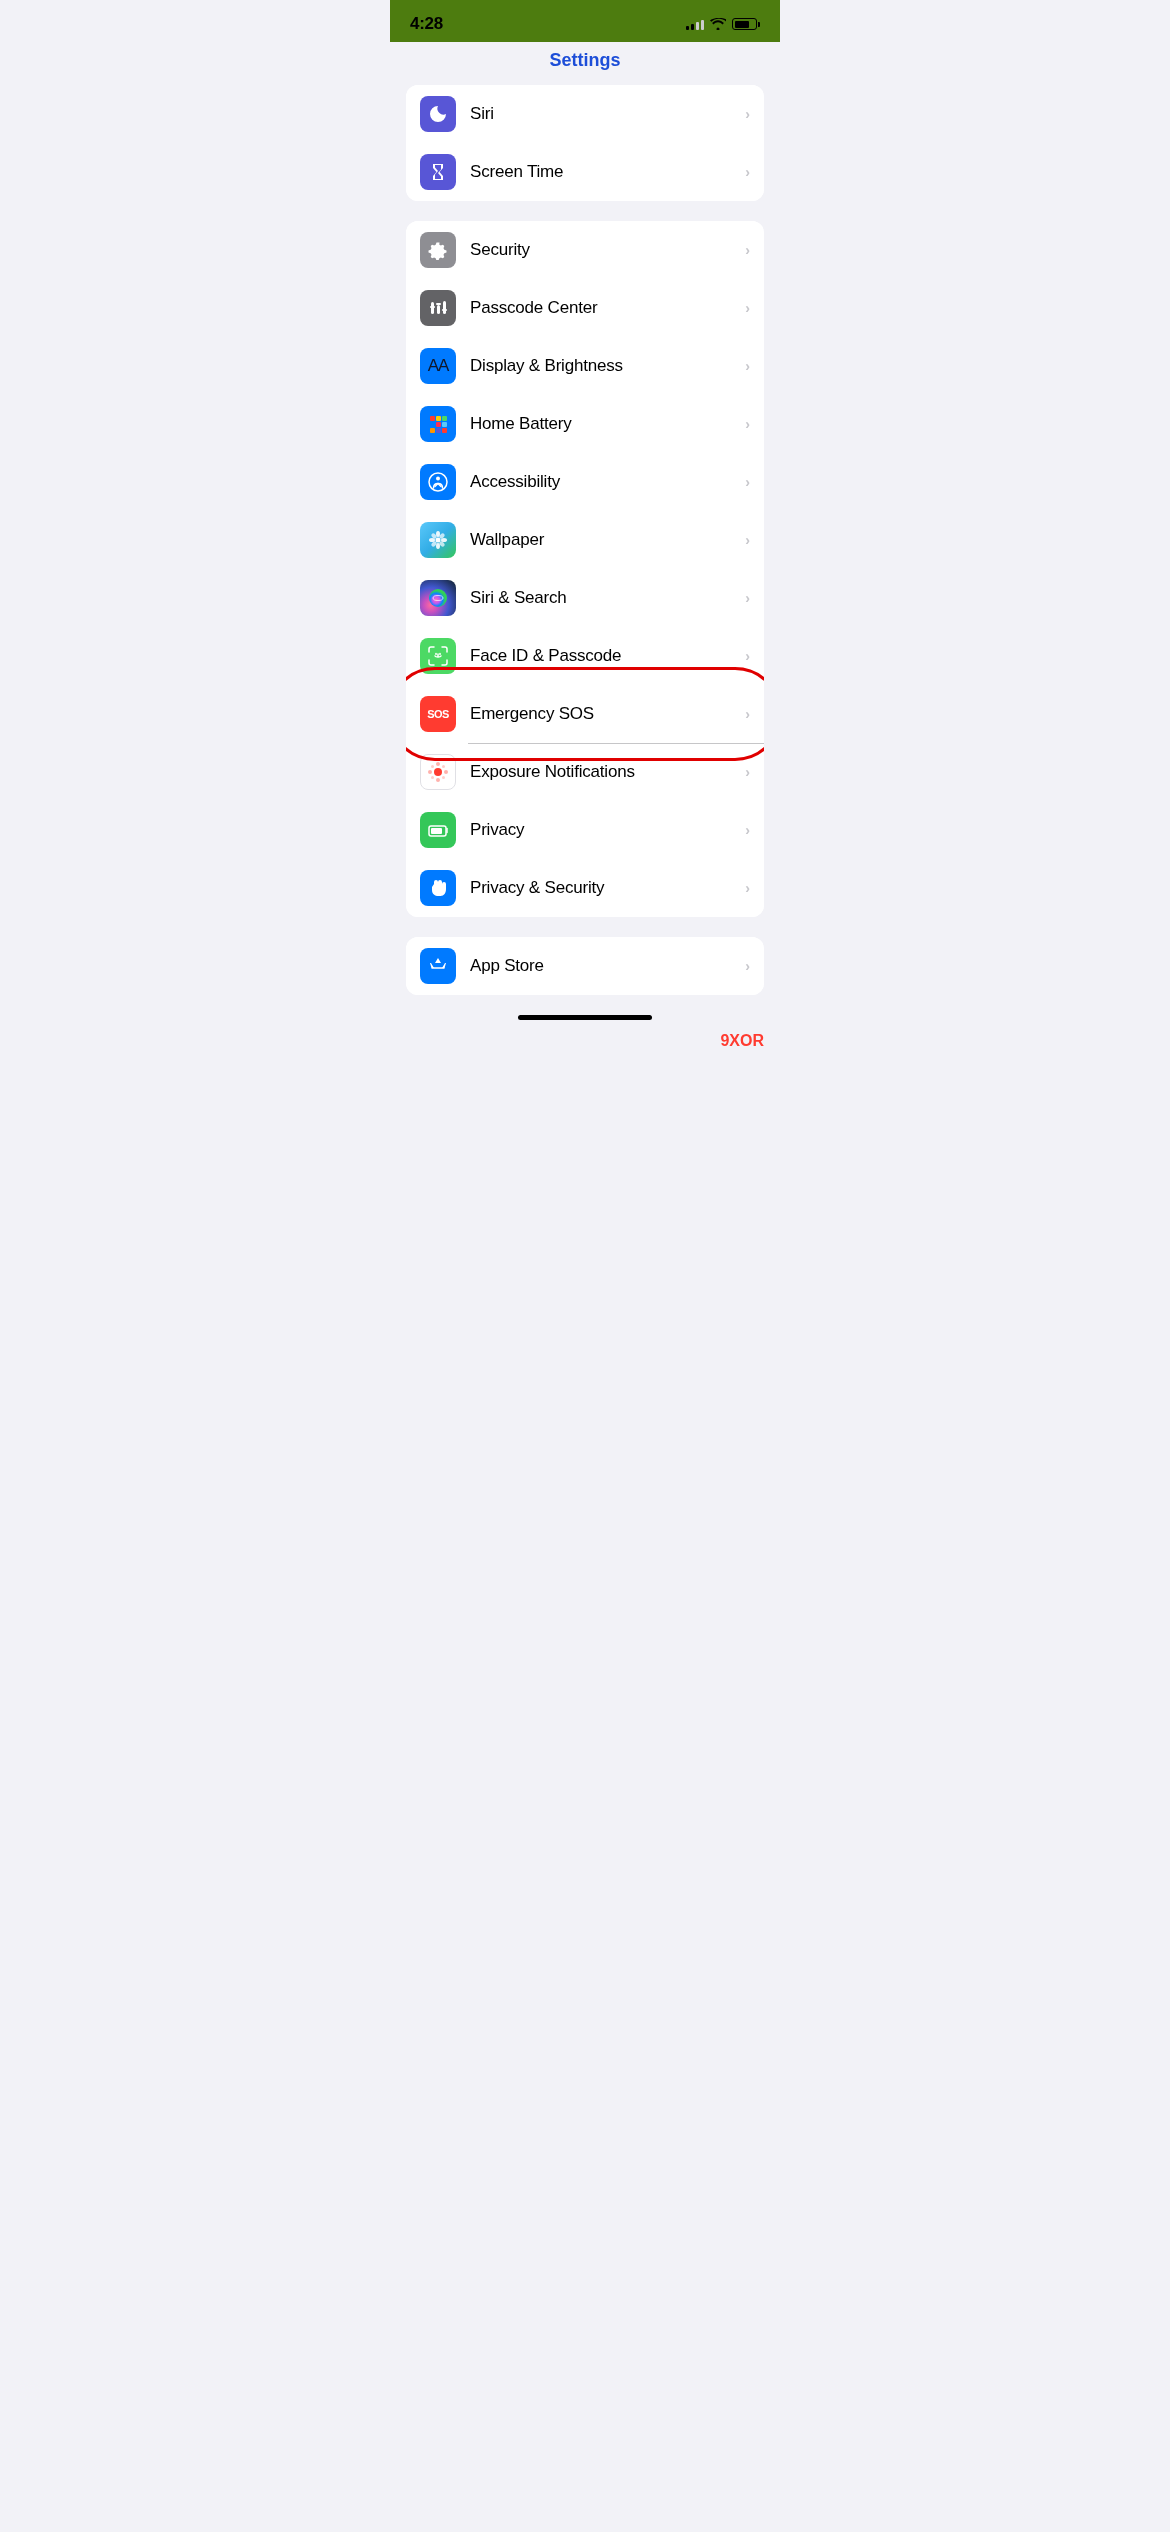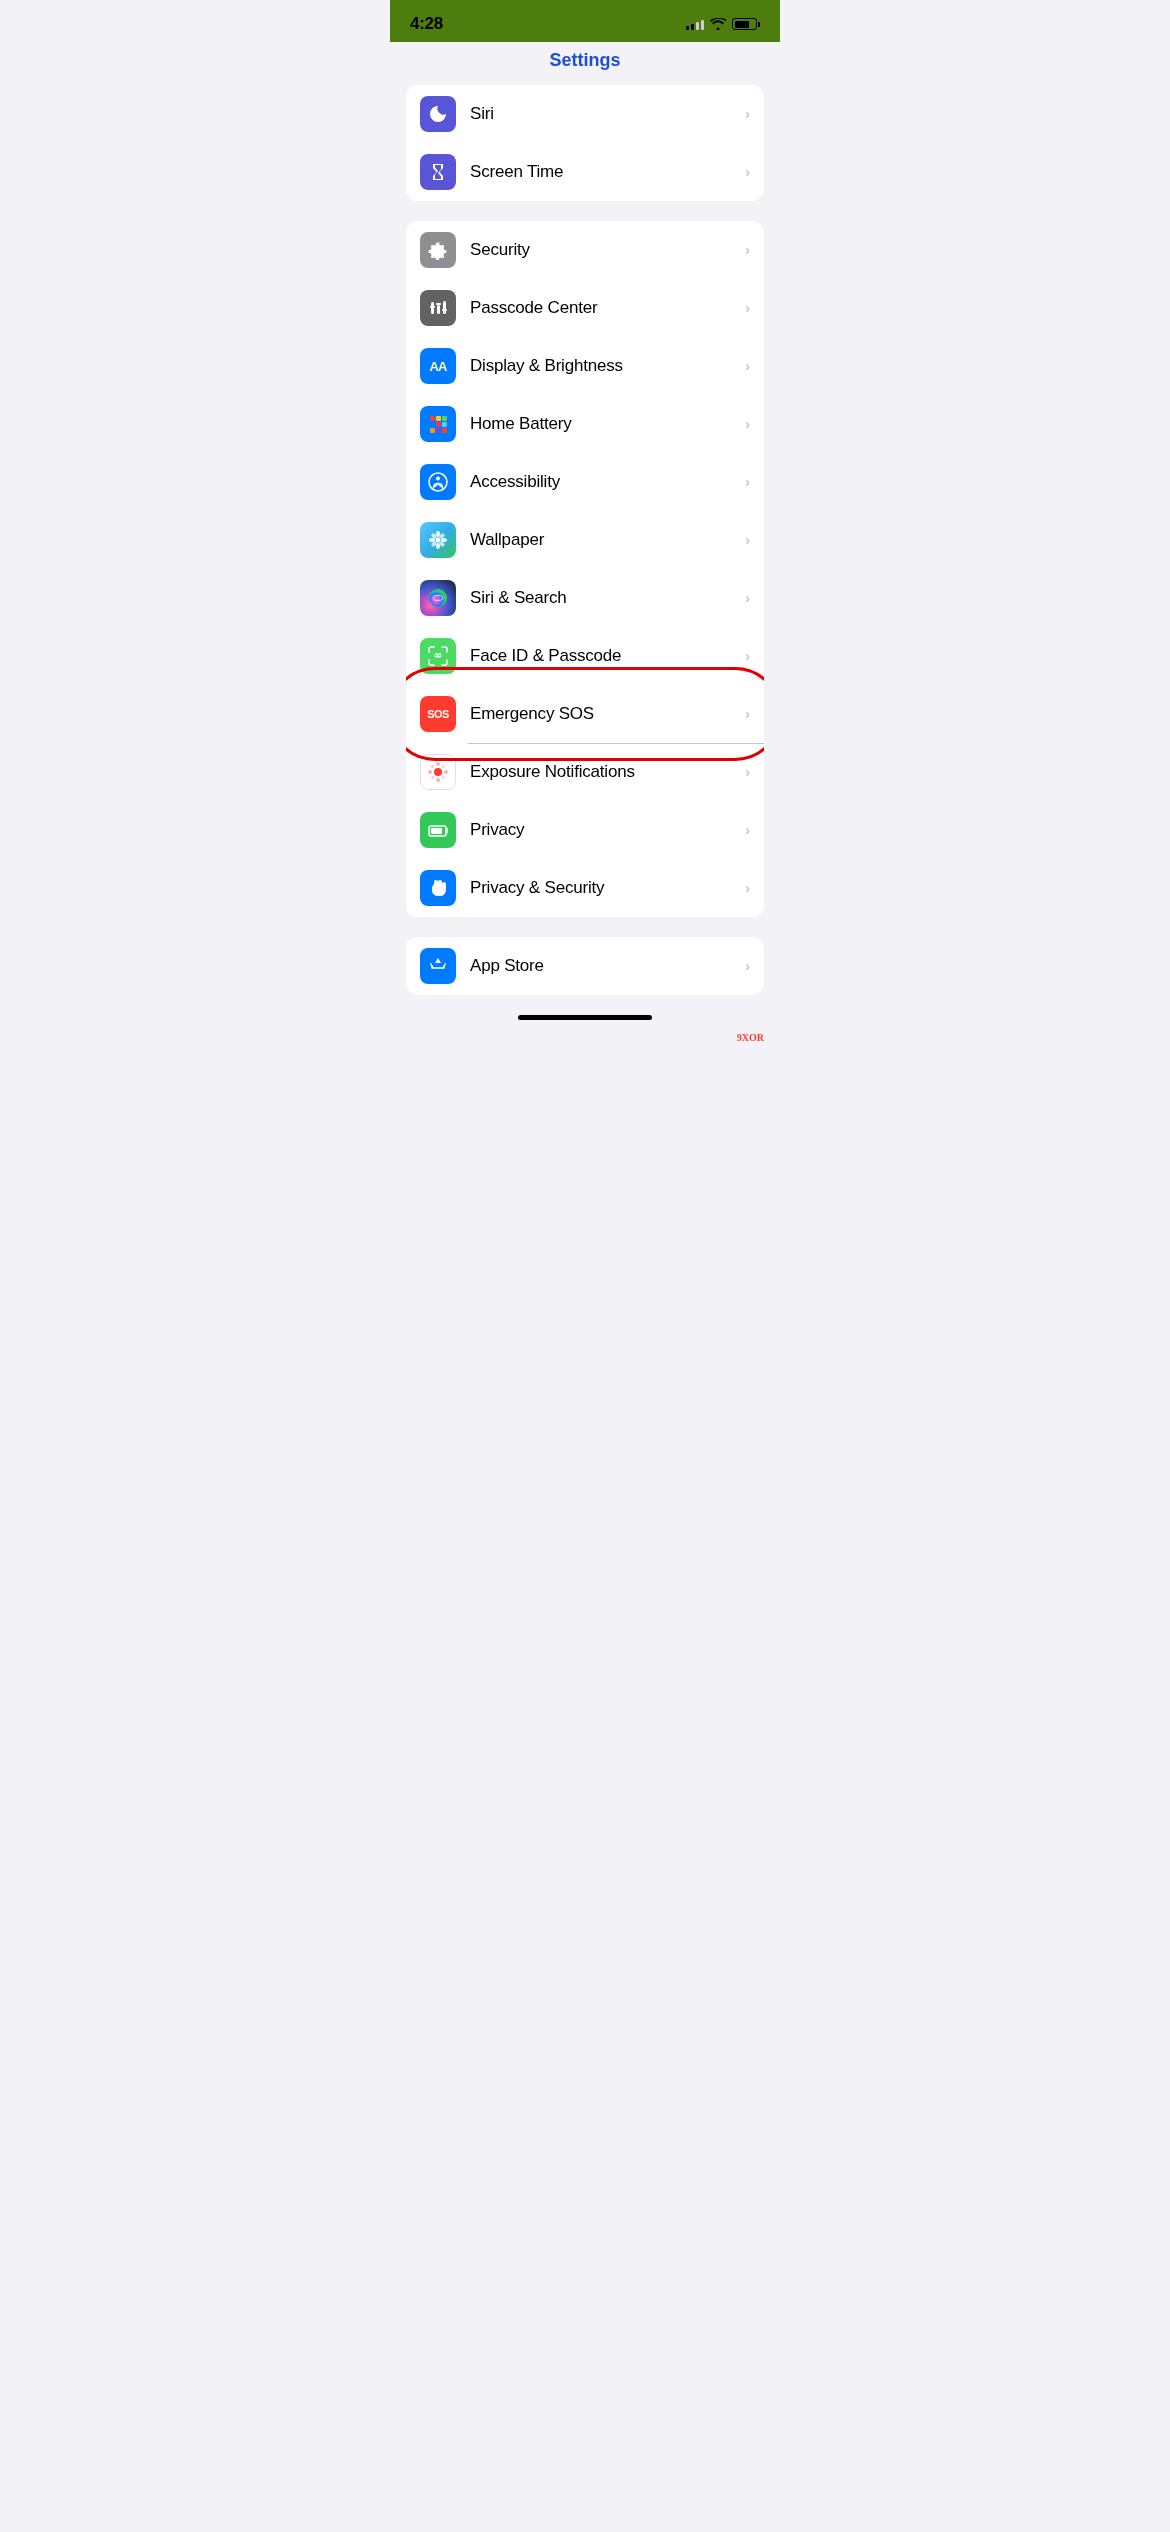--- a/index.html
+++ b/index.html
@@ -187,24 +187,23 @@
     
     .icon-screen-time { background: #5856d6; }
 
     
     .icon-focus { background: #5856d6; }
 
     
     .watermark {
       text-align: right;
       padding: 4px 16px 8px;
-      font-size: 10px;
+      font-size: 16px;
       color: #ff3b30;
       font-weight: 600;
-      font-family: Liberation Serif, serif;
     }
   </style>
 </head>
 <body>
 
 <div class="status-bar">
   <span class="status-time">4:28</span>
   <div class="status-icons">
     <div class="signal-bars">
       <div class="signal-bar" style="height:4px;"></div>
@@ -276,21 +275,21 @@
         <rect x="8" y="5" width="5" height="2" rx="1"></rect>
         <rect x="14" y="11" width="5" height="2" rx="1"></rect>
       </svg>
     </div>
     <span class="row-label">Passcode Center</span>
     <span class="chevron">›</span>
   </div>
 
   <div class="settings-row">
     <div class="icon-wrapper icon-blue">
-      <span style="color:#fef9c3;font-size:13px;font-weight:700;letter-spacing:-1px;">AA</span>
+      <span style="color:#0f172a;font-size:17px;font-weight:400;letter-spacing:-1px;">AA</span>
     </div>
     <span class="row-label">Display &amp; Brightness</span>
     <span class="chevron">›</span>
   </div>
 
   <div class="settings-row">
     <div class="icon-wrapper" style="background:#007aff;">
       <svg width="20" height="20" viewBox="0 0 20 20">
         <rect x="2" y="2" width="5" height="5" rx="1" fill="#ff3b30"></rect>
         <rect x="8" y="2" width="5" height="5" rx="1" fill="#ffcc00"></rect>

